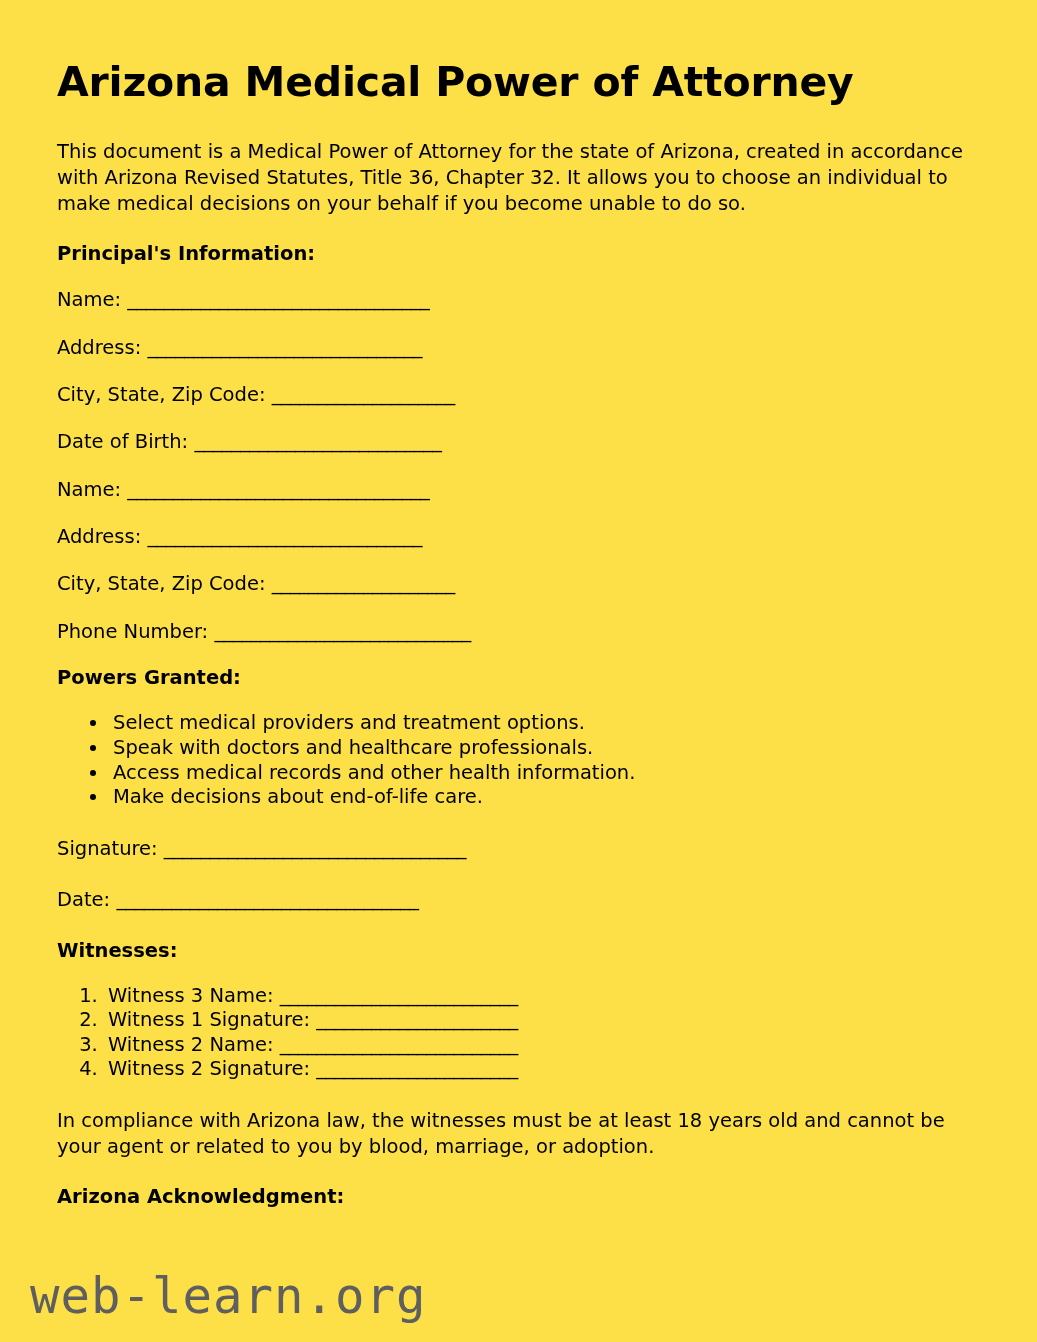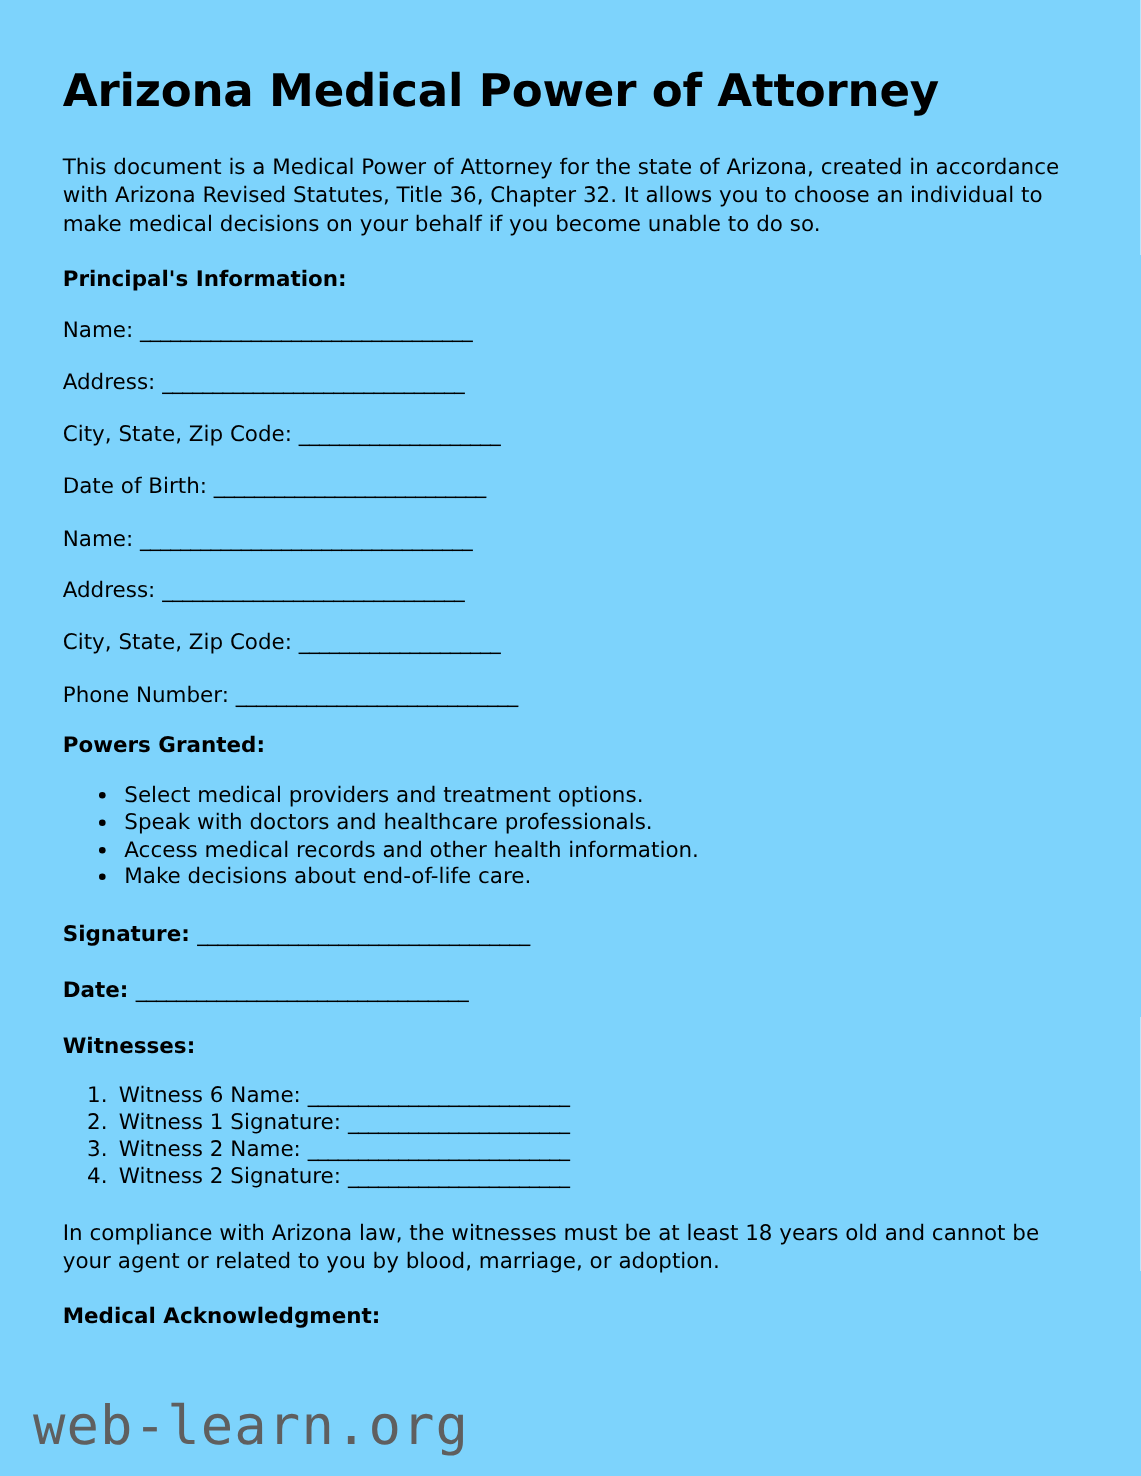--- a/index.html
+++ b/index.html
@@ -9,21 +9,21 @@
     background: #ffffff;
   }
   body {
     font-family: "DejaVu Sans", sans-serif;
     color: #000000;
   }
   .page {
     position: relative;
     width: 1037px;
     height: 1342px;
-    background: #7dd3fc;
+    background: #fde047;
     box-sizing: border-box;
     overflow: hidden;
   }
   .content {
     position: absolute;
     left: 57px;
     top: 60px;
     width: 920px;
   }
   .doc-title {
@@ -49,21 +49,21 @@
     font-size: 19.5px;
     line-height: 1.3;
     margin: 0 0 22px 0;
     white-space: nowrap;
   }
   .field-label {
     display: inline;
     margin-top: 14px;
   }
   .field-label.bold {
-    font-weight: bold;
+    font-weight: normal;
   }
   .blank {
     display: inline;
     letter-spacing: -0.6px;
   }
   ul.powers {
     margin: 0 0 26px 0;
     padding-left: 52px;
     list-style-type: disc;
   }
@@ -147,27 +147,27 @@
     </ul>
 
 
     <p class="sig-line"><span class="field-label bold">Signature: </span><span class="blank">_________________________________</span></p>
 
     <p class="sig-line"><span class="field-label bold">Date: </span><span class="blank">_________________________________</span></p>
 
     <h2 class="section-heading">Witnesses:</h2>
 
     <ol class="witnesses">
-      <li><span>Witness 6 Name: </span><span class="blank">__________________________</span></li>
+      <li><span>Witness 3 Name: </span><span class="blank">__________________________</span></li>
       <li><span>Witness 1 Signature: </span><span class="blank">______________________</span></li>
       <li><span>Witness 2 Name: </span><span class="blank">__________________________</span></li>
       <li><span>Witness 2 Signature: </span><span class="blank">______________________</span></li>
     </ol>
 
     <p class="para">In compliance with Arizona law, the witnesses must be at least 18 years old and cannot be your agent or related to you by blood, marriage, or adoption.</p>
 
-    <h2 class="notary-heading">Medical Acknowledgment:</h2>
+    <h2 class="notary-heading">Arizona Acknowledgment:</h2>
 
   </div>
 
   <div class="watermark">web-learn.org</div>
 
 </div>
 
 </body></html>

